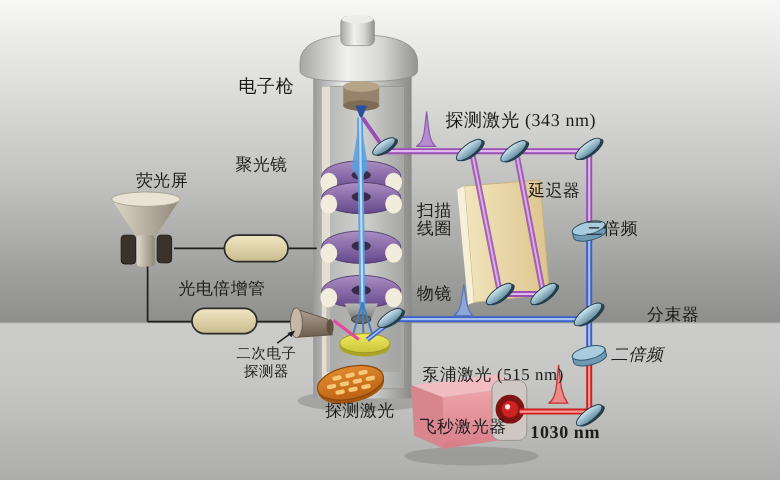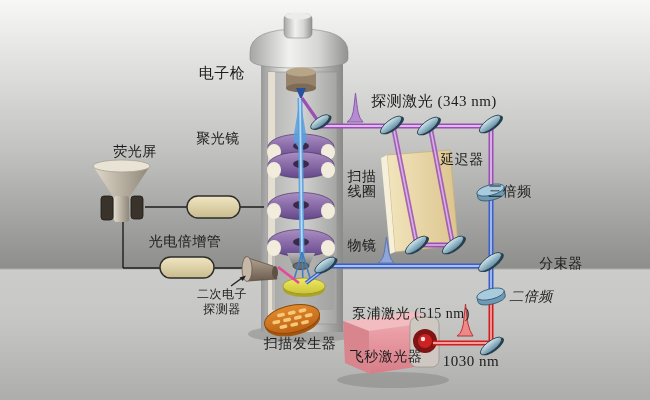--- a/index.html
+++ b/index.html
@@ -287,23 +287,23 @@
     <path d="M378,263 Q384,260 385,247 L386.5,237 Q388,247 389,253 Q390.5,260 394,263 Z" fill="#8fa6d8" stroke="#5a74b4" stroke-width="1"></path>
     <path d="M457,336 Q463,333 464,318 L465.5,304 Q467,318 468,324 Q469.5,331 473,336 Z" fill="#ec8a8a" stroke="#c03030" stroke-width="1"></path>
   </g>
 </svg>
 
 <div class="lbl big" style="left:222px;top:73px;">电子枪</div>
 <div class="lbl" style="left:135px;top:152px;">荧光屏</div>
 <div class="lbl" style="left:218px;top:139px;">聚光镜</div>
 <div class="lbl" style="left:185px;top:242px;">光电倍增管</div>
 <div class="lbl two" style="left:222px;top:302px;font-size:12px;"><span>二次电子</span><br><span>探测器</span></div>
-<div class="lbl" style="left:300px;top:344px;">扫描发生器</div>
+<div class="lbl" style="left:300px;top:344px;">探测激光</div>
 <div class="lbl" style="left:386px;top:357px;">飞秒激光器</div>
-<div class="lbl big" style="left:471px;top:361px;">1030 nm</div>
+<div class="lbl big" style="left:471px;top:361px;font-weight:bold;">1030 nm</div>
 <div class="lbl" style="left:411px;top:282px;margin-top:32px;">泵浦激光 (515 nm)</div>
 <div class="lbl" style="left:362px;top:246px;">物镜</div>
 <div class="lbl two" style="left:362px;top:184px;"><span>扫描</span><br><span>线圈</span></div>
 <div class="lbl big" style="left:434px;top:101px;">探测激光 (343 nm)</div>
 <div class="lbl" style="left:462px;top:160px;">延迟器</div>
 <div class="lbl" style="left:510px;top:192px;text-align:center;">三倍频</div>
 <div class="lbl" style="left:561px;top:264px;">分束器</div>
 <div class="lbl" style="left:531px;top:297px;font-style:italic;">二倍频</div>
 </div>
 

